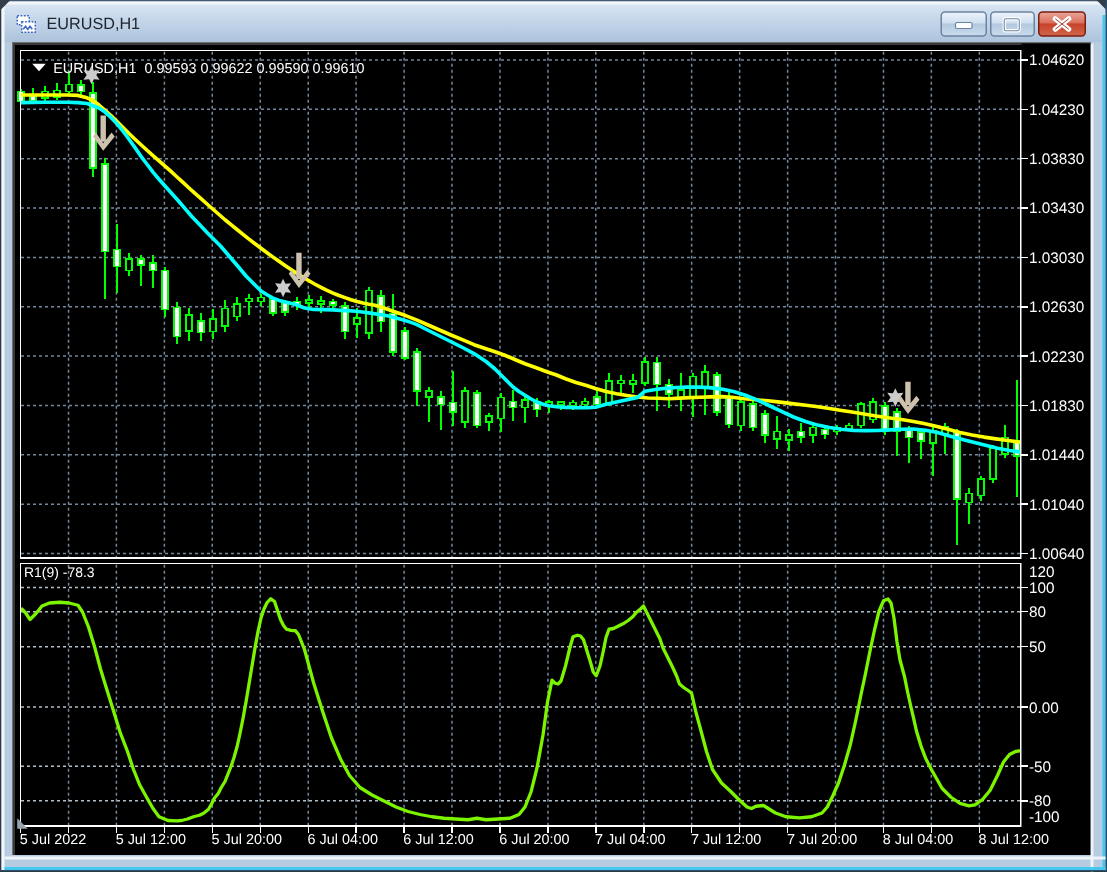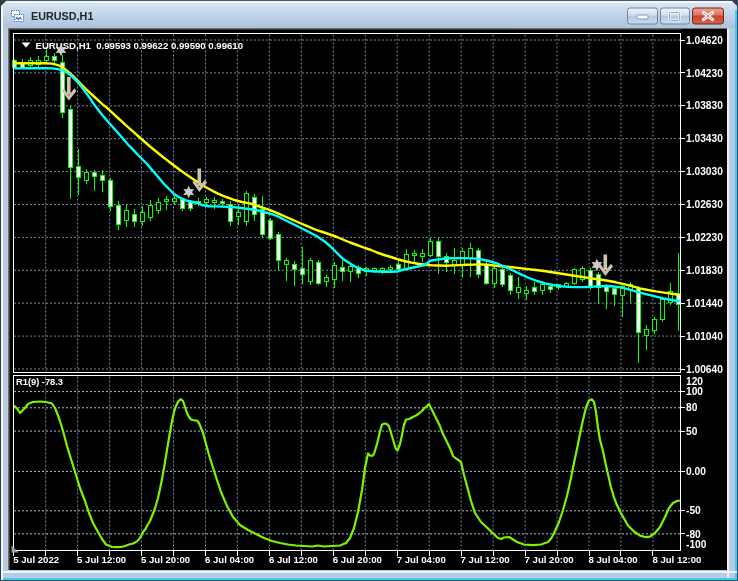--- a/index.html
+++ b/index.html
@@ -1,17 +1,17 @@
 <!DOCTYPE html>
 <html><head>
 <meta charset="utf-8">
 <title>EURUSD,H1</title>
 <style>
 html,body{margin:0;padding:0;background:#000;}
-#win{position:relative;width:738px;height:581px;overflow:hidden;font-family:"Liberation Sans",sans-serif;font-weight:bold;}
+#win{position:relative;width:738px;height:581px;overflow:hidden;font-family:"Liberation Sans",sans-serif;}
 svg{display:block;}
 </style>
 </head>
 <body>
 <div id="win">
 <svg width="738" height="581" viewBox="0 0 738 581">
 <defs>
 <linearGradient id="tb" x1="0" y1="0" x2="0" y2="1">
           <stop offset="0" stop-color="#dde9f5"></stop>
           <stop offset="0.5" stop-color="#c3d5e9"></stop>

